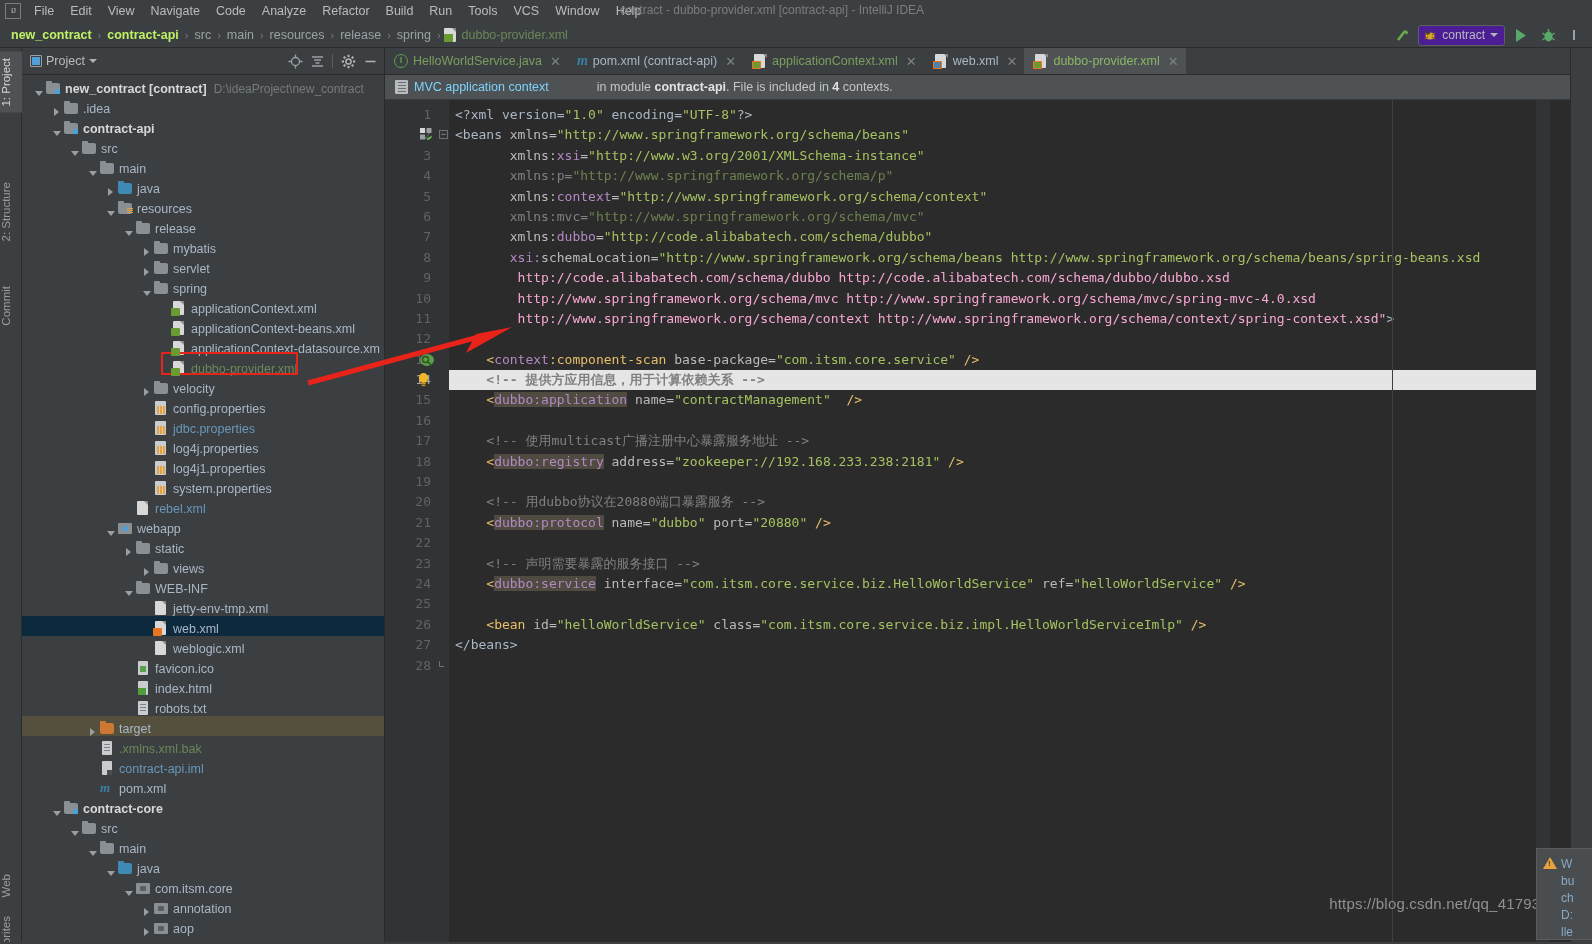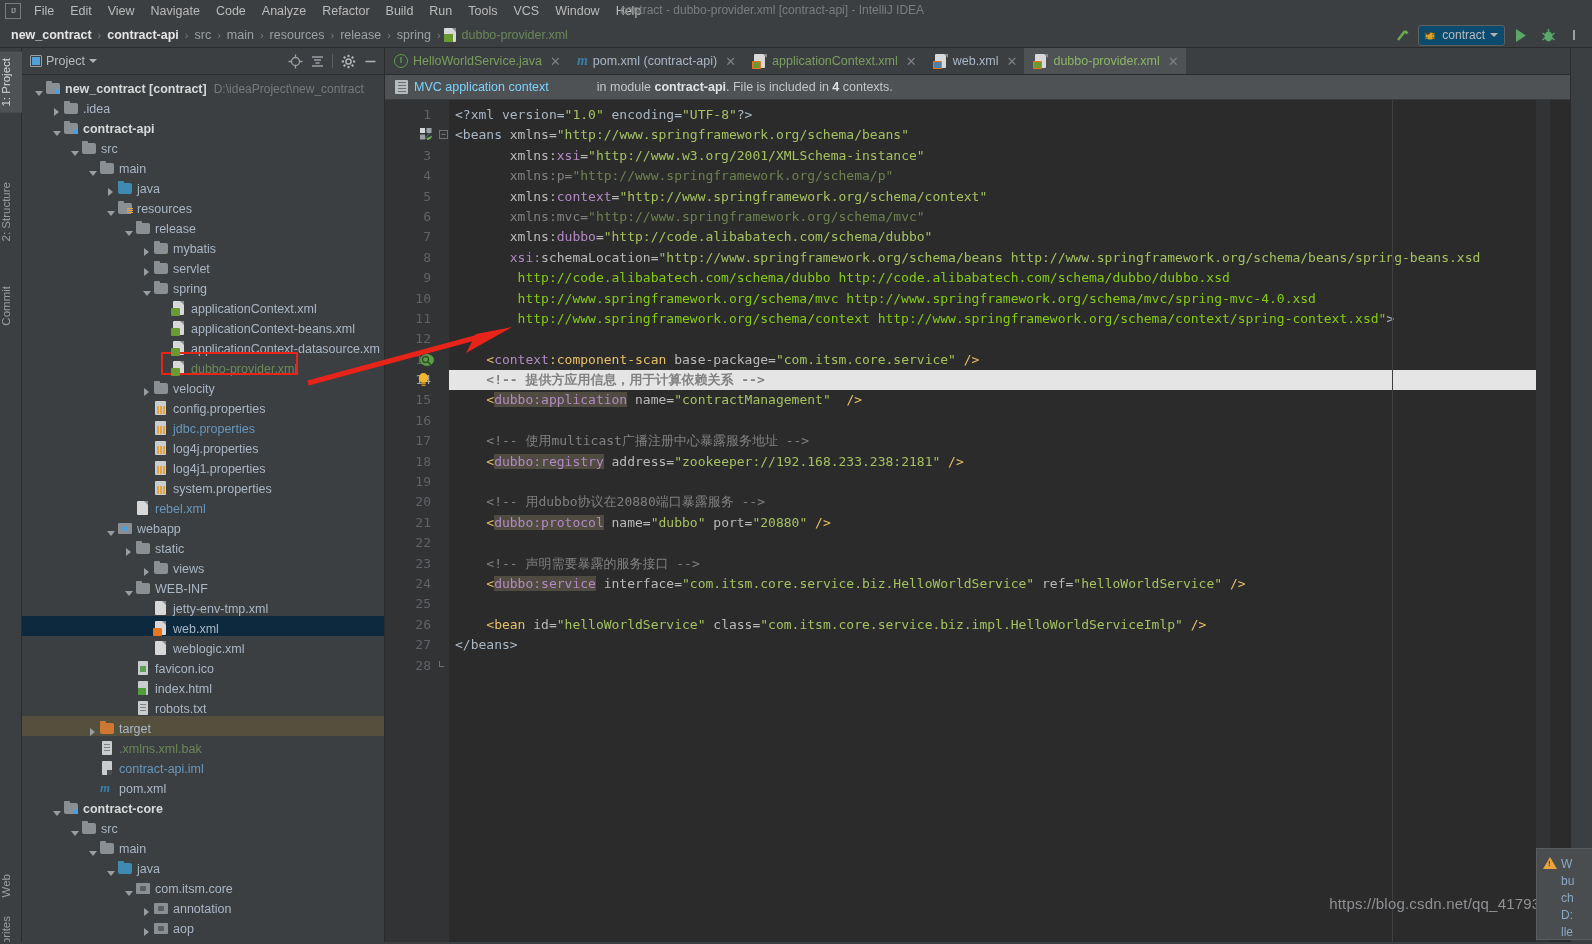--- a/index.html
+++ b/index.html
@@ -32,21 +32,21 @@
   }
 
   
   .navbar {
     height: 26px; background: #3c3f41; display: flex; align-items: center;
     padding-left: 8px; position: relative;
     border-bottom: 1px solid #2b2b2b;
   }
   .crumb { display: flex; align-items: center; font-size: 12.5px; white-space: nowrap; }
   .crumb .txt { color: #a9b7c6; padding: 1px 3px; }
-  .crumb.bold .txt { font-weight: bold; color: #e5e5e5; }
+  .crumb.bold .txt { font-weight: bold; color: #bef264; }
   .crumb.dim .txt { color: #9ba0a3; }
   .crumb.file .txt { color: #6a8759; }
   .sep { color: #7c7f81; font-size: 11px; margin: 0 3px; }
   .xmlicon {
     width: 12px; height: 14px; position: relative; margin-right: 3px;
     background: #d8d8d8; border-radius: 1px; display: inline-block;
   }
   .xmlicon::before {
     content: ""; position: absolute; left: 0; bottom: 0; width: 9px; height: 8px;
     background: #e8761f;
@@ -61,21 +61,21 @@
     position: absolute; right: 6px; top: 0; height: 26px;
     display: flex; align-items: center; gap: 5px;
   }
   .tb-btn {
     width: 22px; height: 22px; display: flex; align-items: center;
     justify-content: center; cursor: pointer; border-radius: 2px;
   }
   .runcfg {
     display: flex; align-items: center; gap: 5px; height: 21px;
     border: 1px solid #5e6060; border-radius: 3px; padding: 0 6px 0 4px;
-    background: #0c4a6e; cursor: pointer;
+    background: #4c1d95; cursor: pointer;
   }
   .runcfg .lbl { color: #b9bcbd; font-size: 12px; }
   .caret-dn {
     width: 0; height: 0; border-left: 4px solid transparent;
     border-right: 4px solid transparent; border-top: 4px solid #b0b3b4;
   }
 
   
   .body { display: flex; height: 894px; }
 
@@ -323,21 +323,21 @@
   }
   .cline.cur { background: #e5e5e5; font-weight: bold; }
 
   
   .t-tag    { color: #e8bf6a; }
   .t-ns     { color: #b389c5; }
   .t-attr   { color: #bababa; }
   .t-val    { color: #a5c261; }
   .t-punc   { color: #a9b7c6; }
   .t-cmt    { color: #808080; }
-  .t-dimval { color: #84cc16; }
+  .t-dimval { color: #f9a8d4; }
   .t-faded  { color: #6e8150; }
   .hl-bg    { background: #4f4b41; }
 
   .scroll-marks {
     width: 14px; flex: 0 0 14px; background: #313335; position: relative;
   }
   .right-pad { flex: 0 0 20px; background: #2b2b2b; }
   .code-rule {
     position: absolute; top: 0; bottom: 0; width: 1px; background: #3d3f41;
   }

